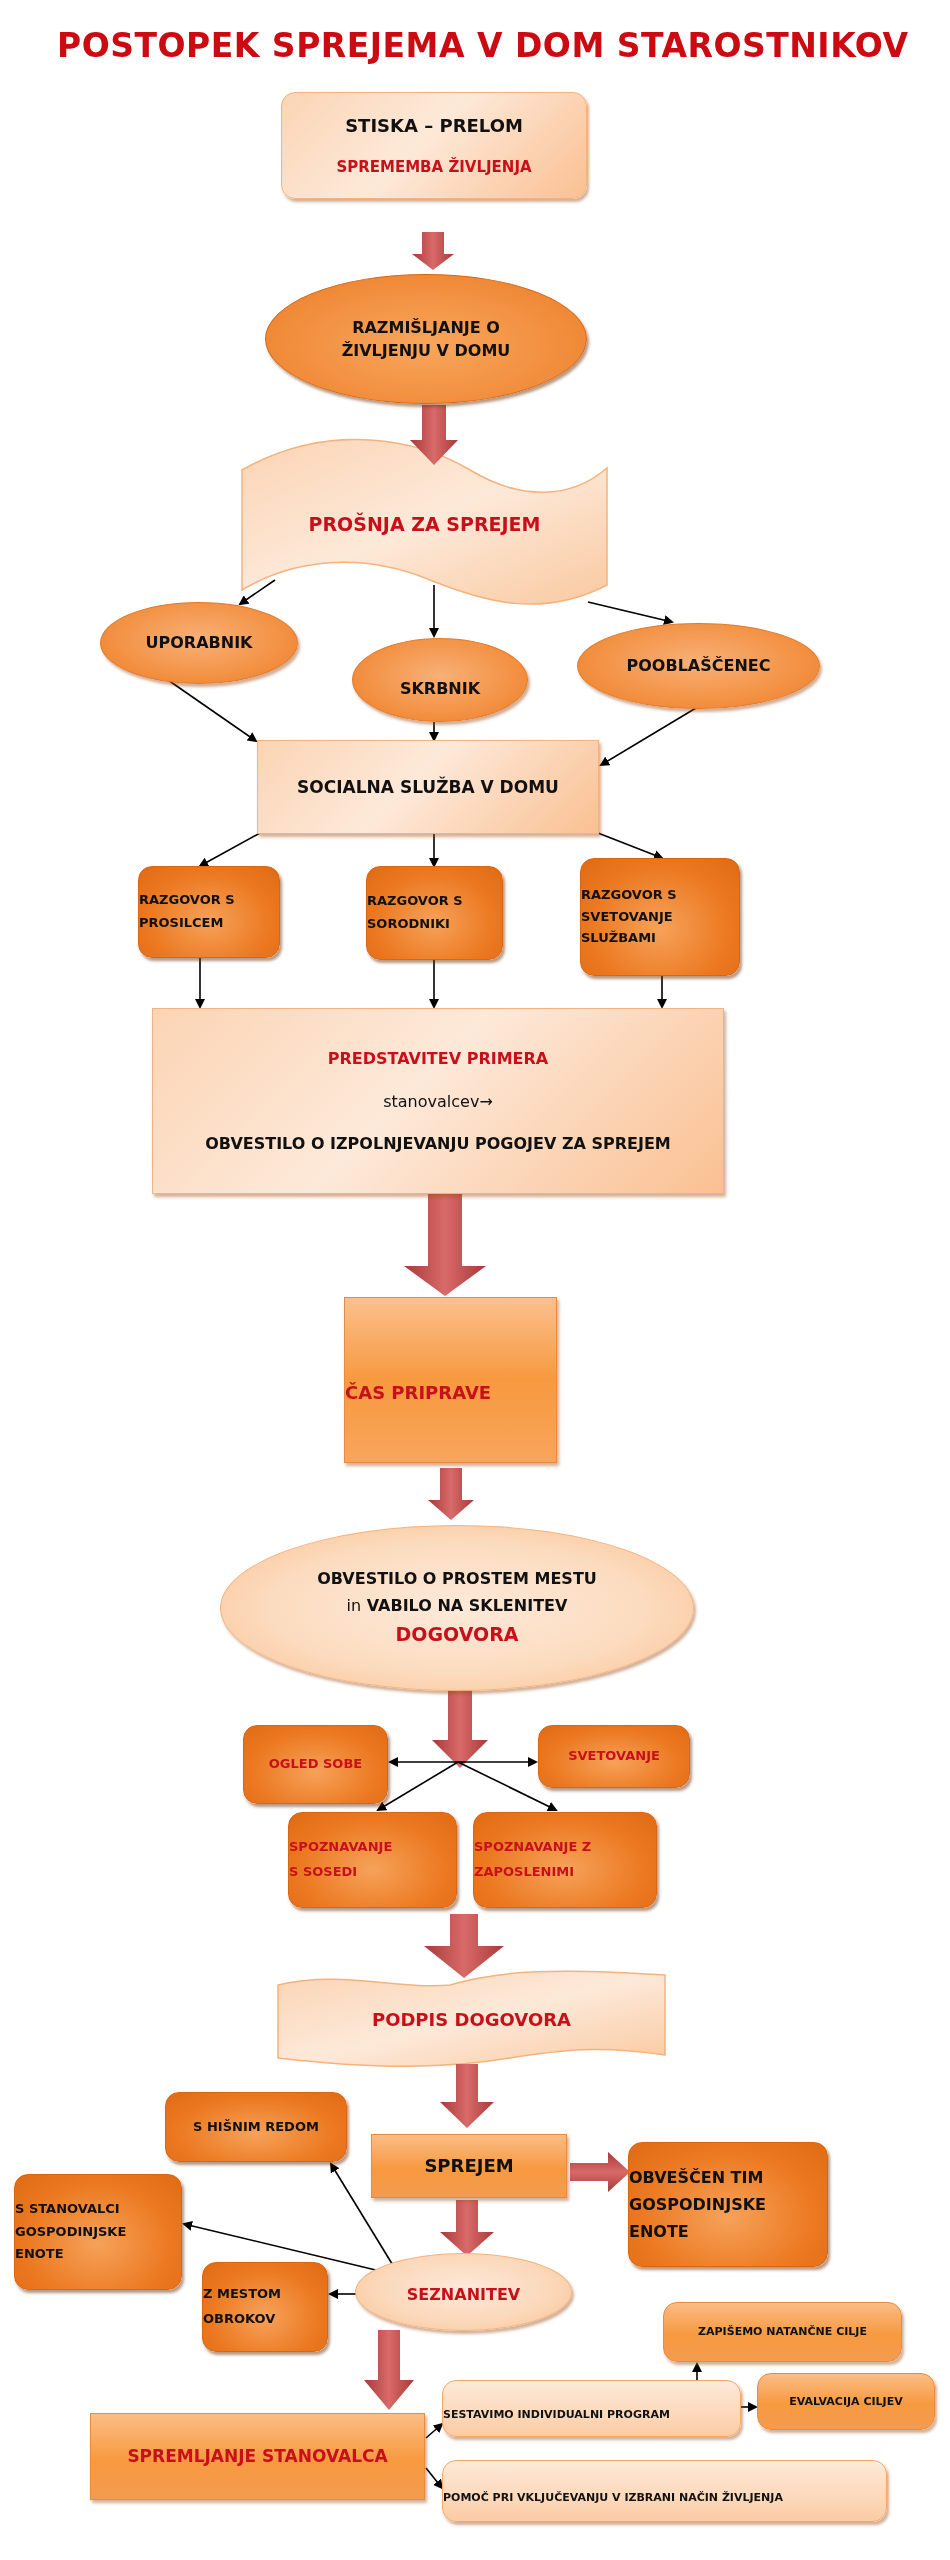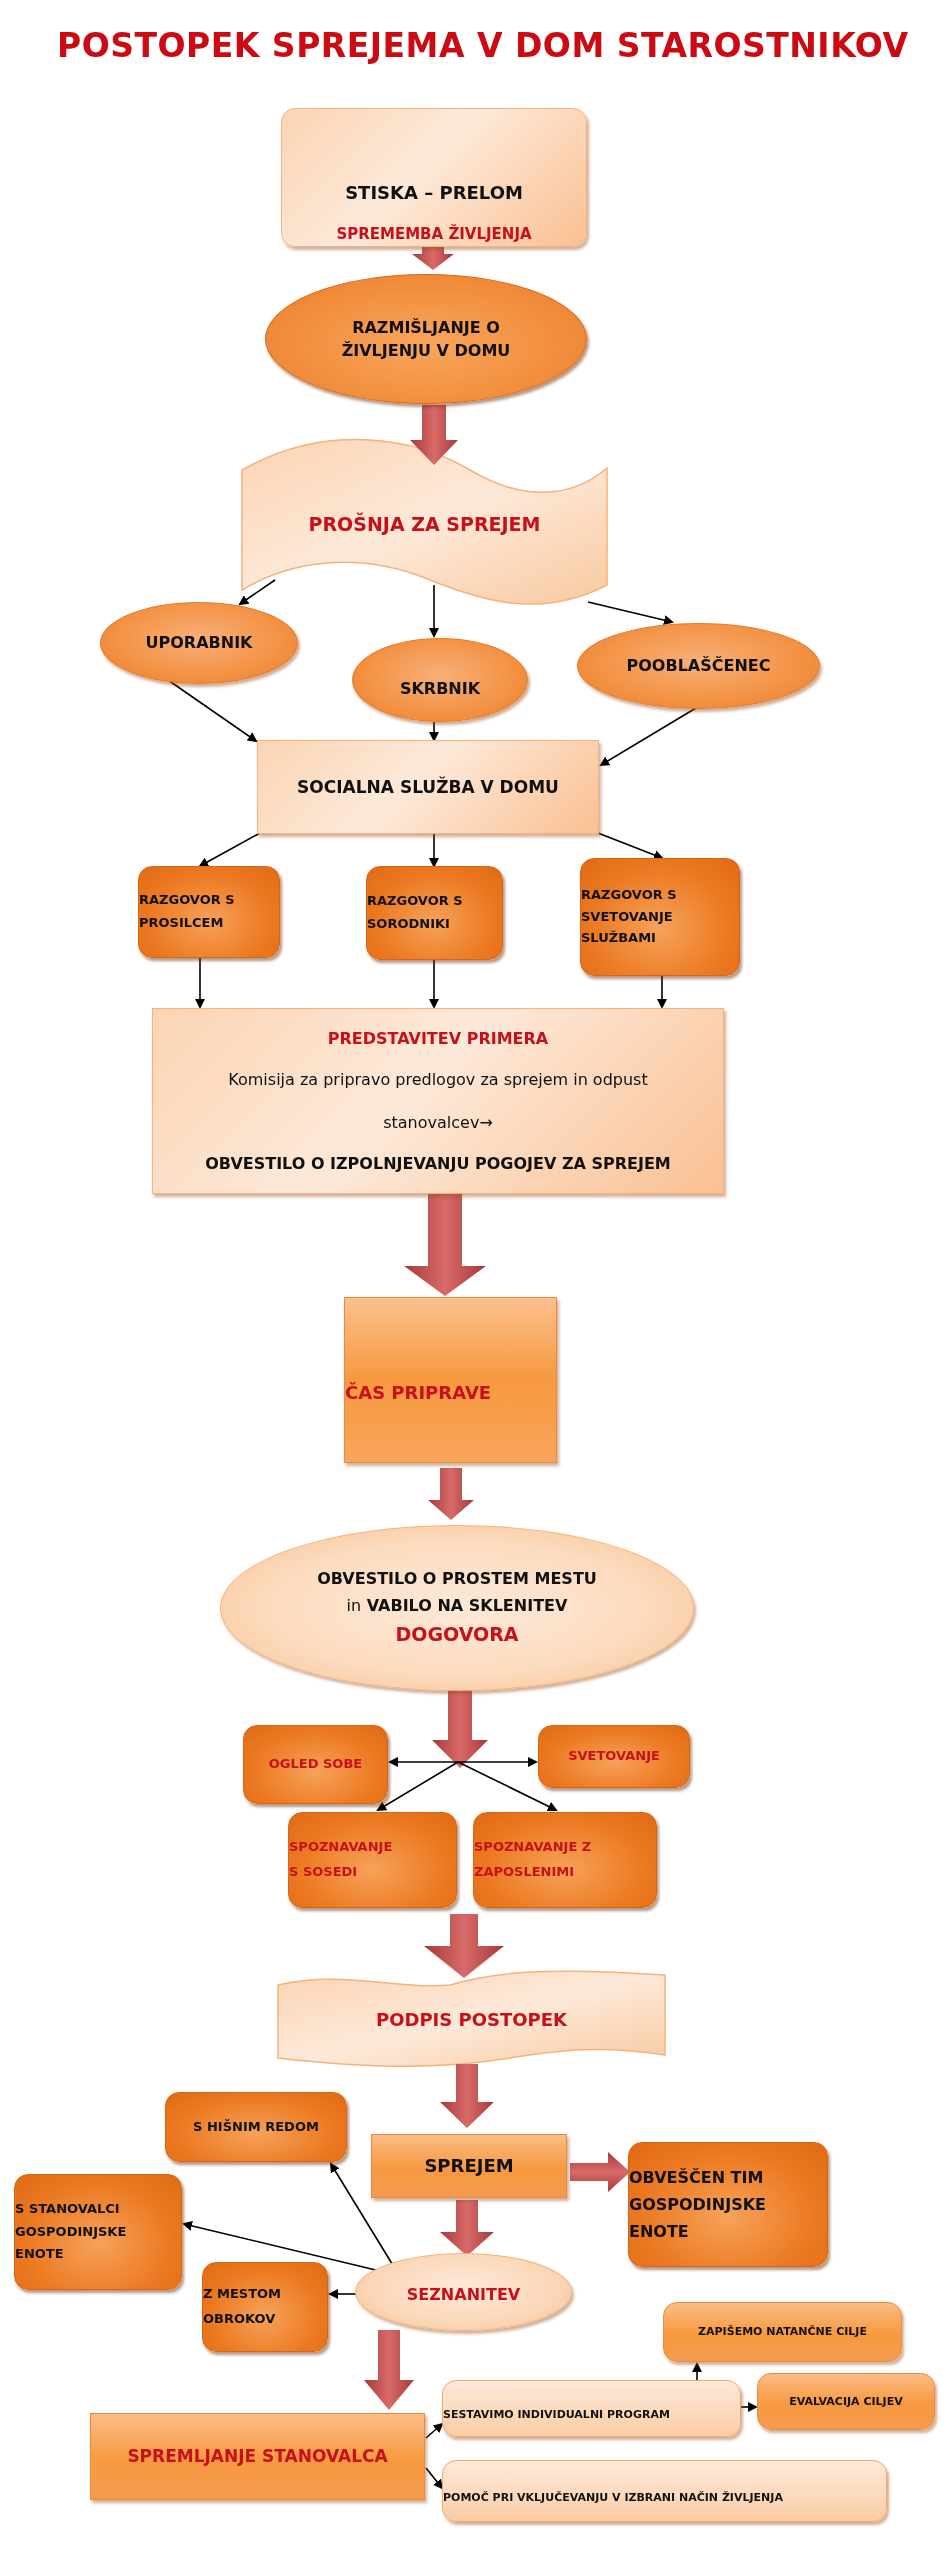--- a/index.html
+++ b/index.html
@@ -118,21 +118,21 @@
     <line x1="384" y1="2272" x2="184" y2="2224"></line>
     <line x1="356" y1="2294" x2="330" y2="2294"></line>
 
     <line x1="426" y1="2438" x2="442" y2="2424"></line>
     <line x1="426" y1="2468" x2="442" y2="2488"></line>
     <line x1="697" y1="2380" x2="697" y2="2364"></line>
     <line x1="741" y1="2407" x2="756" y2="2407"></line>
   </g>
 </svg>
 
-<div class="abs light round center" style="left:281px;top:108px;width:306px;height:139px;justify-content:flex-end;">
+<div class="abs light round center" style="left:281px;top:92px;width:306px;height:107px;">
   <div class="tx" style="font-size:18px;">STISKA – PRELOM</div>
   <div class="tx red" style="font-size:15px;margin-top:18px;">SPREMEMBA ŽIVLJENJA</div>
 </div>
 
 <div class="abs dark ell center" style="left:265px;top:274px;width:322px;height:130px;background:radial-gradient(ellipse at 50% 55%,#f8a65c 0%,#f29040 55%,#ea7c26 100%);">
   <div class="tx">RAZMIŠLJANJE O</div>
   <div class="tx">ŽIVLJENJU V DOMU</div>
 </div>
 
 <div class="abs center" style="left:242px;top:505px;width:365px;height:40px;">
@@ -164,21 +164,20 @@
   <div class="tx sm" style="margin-top:4px;">SORODNIKI</div>
 </div>
 <div class="abs dark round center left-tx" style="left:580px;top:858px;width:160px;height:118px;">
   <div class="tx sm">RAZGOVOR S</div>
   <div class="tx sm" style="margin-top:3px;">SVETOVANJE</div>
   <div class="tx sm" style="margin-top:3px;">SLUŽBAMI</div>
 </div>
 
 <div class="abs light center" style="left:152px;top:1008px;width:572px;height:186px;">
   <div class="tx red" style="font-size:16px;">PREDSTAVITEV PRIMERA</div>
-  <div class="tx normal" style="font-size:16px;margin-top:18px;">Komisija za pripravo predlogov za sprejem in odpust</div>
   <div class="tx normal" style="font-size:16px;margin-top:20px;">stanovalcev→</div>
   <div class="tx" style="font-size:16px;margin-top:18px;">OBVESTILO O IZPOLNJEVANJU POGOJEV ZA SPREJEM</div>
 </div>
 
 <div class="abs mid" style="left:344px;top:1297px;width:213px;height:166px;display:flex;flex-direction:row;align-items:center;padding-top:26px;background:linear-gradient(180deg,#fbc08e 0%,#f7993f 50%,#f8a55c 100%);">
   <div class="tx red" style="font-size:18px;">ČAS PRIPRAVE</div>
 </div>
 
 <div class="abs light ell center" style="left:220px;top:1525px;width:474px;height:166px;background:radial-gradient(ellipse at 50% 50%,#fde9d9 0%,#fcdcc0 55%,#f9bf8c 100%);">
   <div class="tx" style="font-size:16px;">OBVESTILO O PROSTEM MESTU</div>
@@ -198,21 +197,21 @@
 <div class="abs dark round center left-tx" style="left:288px;top:1812px;width:169px;height:96px;">
   <div class="tx red sm">SPOZNAVANJE</div>
   <div class="tx red sm" style="margin-top:6px;">S SOSEDI</div>
 </div>
 <div class="abs dark round center left-tx" style="left:473px;top:1812px;width:184px;height:96px;">
   <div class="tx red sm">SPOZNAVANJE Z</div>
   <div class="tx red sm" style="margin-top:6px;">ZAPOSLENIMI</div>
 </div>
 
 <div class="abs center" style="left:278px;top:2000px;width:387px;height:40px;">
-  <div class="tx red" style="font-size:18px;">PODPIS POSTOPEK</div>
+  <div class="tx red" style="font-size:18px;">PODPIS DOGOVORA</div>
 </div>
 
 <div class="abs dark round center" style="left:165px;top:2092px;width:182px;height:70px;">
   <div class="tx sm">S HIŠNIM REDOM</div>
 </div>
 
 <div class="abs mid center" style="left:371px;top:2134px;width:196px;height:64px;">
   <div class="tx" style="font-size:18px;">SPREJEM</div>
 </div>
 

